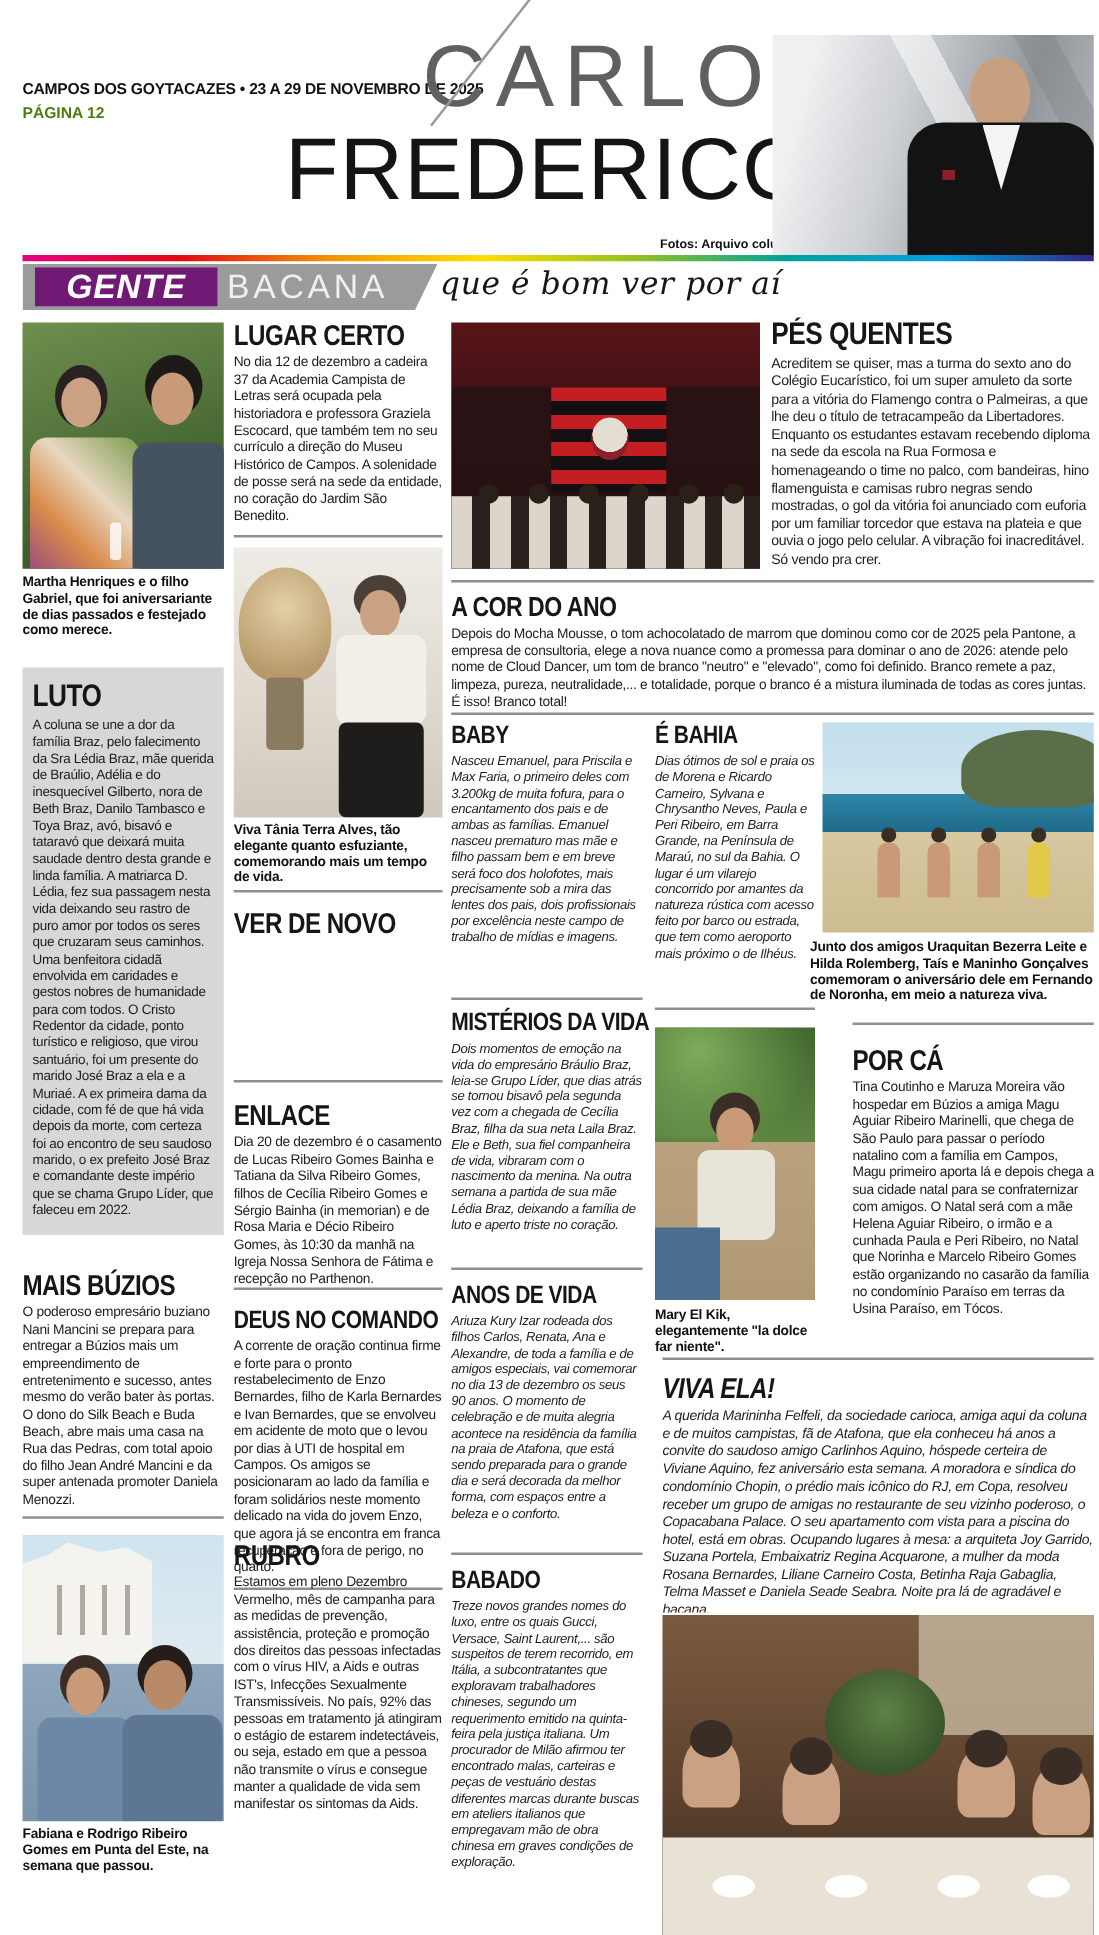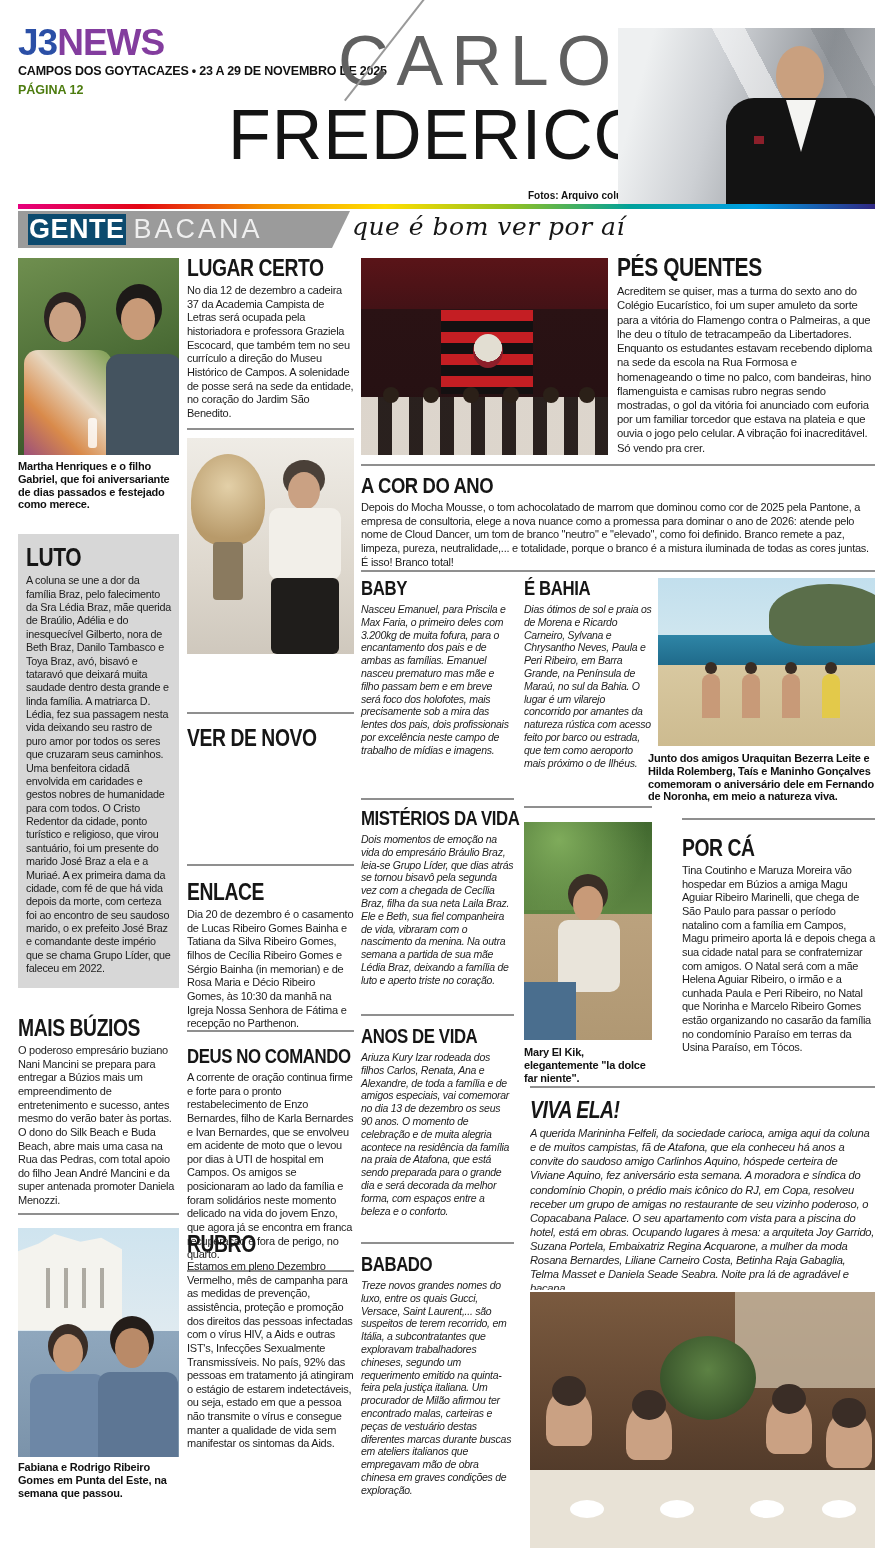--- a/index.html
+++ b/index.html
@@ -24,22 +24,22 @@
     background:linear-gradient(62deg,transparent 44%,rgba(255,255,255,.55) 44%,rgba(255,255,255,.55) 50%,transparent 50%,transparent 62%,rgba(120,125,130,.35) 62%,rgba(120,125,130,.35) 68%,transparent 68%);}
   #photo-headshot .head{position:absolute;left:158px;top:18px;width:48px;height:58px;border-radius:50% 50% 46% 46%;background:#c9a07f;}
   #photo-headshot .suit{position:absolute;left:108px;top:70px;width:150px;height:110px;border-radius:28px 26px 0 0;background:#131313;}
   #photo-headshot .shirt{position:absolute;left:168px;top:72px;width:30px;height:52px;background:#f4f4f2;clip-path:polygon(0 0,100% 0,50% 100%);}
   #photo-headshot .pocket{position:absolute;left:136px;top:108px;width:10px;height:8px;background:#8c1f2a;}
   
   #rainbow{position:absolute;left:18px;top:204px;width:857px;height:5px;
     background:linear-gradient(90deg,#e6007e,#e30613,#f39200,#ffde00,#95c11f,#00a19a,#009fe3,#312783);}
   #banner{position:absolute;left:18px;top:211px;width:332px;height:37px;background:#9b9b9b;
     clip-path:polygon(0 0,100% 0,calc(100% - 18px) 100%,0 100%);display:flex;align-items:center;}
-  #banner .w1{background:#0c4a6e;color:#ffffff;font-weight:800;font-size:27px;letter-spacing:0.5px;
-    padding:1px 1px;margin-left:10px;line-height:1.1;}
+  #banner .w1{background:#701a75;color:#ffffff;font-weight:800;font-size:27px;letter-spacing:0.5px;
+    padding:1px 25px;margin-left:10px;line-height:1.1;font-style:italic;}
   #banner .w2{color:#efefef;font-weight:300;font-size:27px;letter-spacing:3px;margin-left:8px;}
   #tagline{position:absolute;left:352px;top:212px;font-size:25px;font-style:italic;
     font-family:"DejaVu Serif",serif;color:#161616;letter-spacing:0.5px;}
   
   .art{position:absolute;}
   .t{margin:0 0 4px 0;font-size:23px;font-weight:700;letter-spacing:-0.5px;color:#161616;
      transform:scaleX(.84);transform-origin:0 60%;white-space:nowrap;line-height:1.05;}
   .t.sm{font-size:20px;}
   .t.lg{font-size:25px;}
   .b{margin:0;font-size:11px;line-height:1.24;letter-spacing:-0.25px;color:#1d1d1d;}
@@ -150,23 +150,20 @@
   #photo-restaurant .table{position:absolute;left:0;bottom:0;width:100%;height:78px;background:#e8e2d6;}
   #photo-restaurant .plate{position:absolute;width:34px;height:18px;border-radius:50%;background:#ffffff;bottom:30px;}
   #photo-restaurant .guest{position:absolute;width:46px;height:58px;border-radius:50% 50% 20% 20%;background:#caa183;}
   #photo-restaurant .guest .gh{position:absolute;left:6px;top:-12px;width:34px;height:30px;border-radius:50%;background:#3a2d26;}
 </style>
 </head>
 <body>
 
 <div class="page">
 
-  <div id="logo">
-    <span class="j3">J3</span><span class="nw">NEWS</span>
-  </div>
   <div id="dateline">CAMPOS DOS GOYTACAZES • 23 A 29 DE NOVEMBRO DE 2025</div>
   <div id="pagelabel">PÁGINA 12</div>
   <div id="name-first">CARLOS</div>
   <div id="name-last">FREDERICO</div>
   <div id="slash"></div>
   <div id="photocredit">Fotos: Arquivo colunista</div>
   <div class="photo" id="photo-headshot">
     <div class="stripe"></div>
     <div class="head"></div>
     <div class="suit"></div>
@@ -222,20 +219,21 @@
   <div class="hr" id="hr-c2a"></div>
 
   <div class="photo" id="photo-tania">
     <div class="bouquet"></div>
     <div class="vase"></div>
     <div class="hair"></div>
     <div class="face"></div>
     <div class="jacket"></div>
     <div class="skirt"></div>
   </div>
+  <div class="cap" id="cap-tania">Viva Tânia Terra Alves, tão elegante quanto esfuziante, comemorando mais um tempo de vida.</div>
   <div class="hr" id="hr-c2b"></div>
 
   <section class="art" id="ver">
     <h2 class="t">VER DE NOVO</h2>
   </section>
   <div class="hr" id="hr-c2c"></div>
 
   <section class="art" id="enlace">
     <h2 class="t">ENLACE</h2>
     <p class="b">Dia 20 de dezembro é o casamento de Lucas Ribeiro Gomes Bainha e Tatiana da Silva Ribeiro Gomes, filhos de Cecília Ribeiro Gomes e Sérgio Bainha (in memorian) e de Rosa Maria e Décio Ribeiro Gomes, às 10:30 da manhã na Igreja Nossa Senhora de Fátima e recepção no Parthenon.</p>

